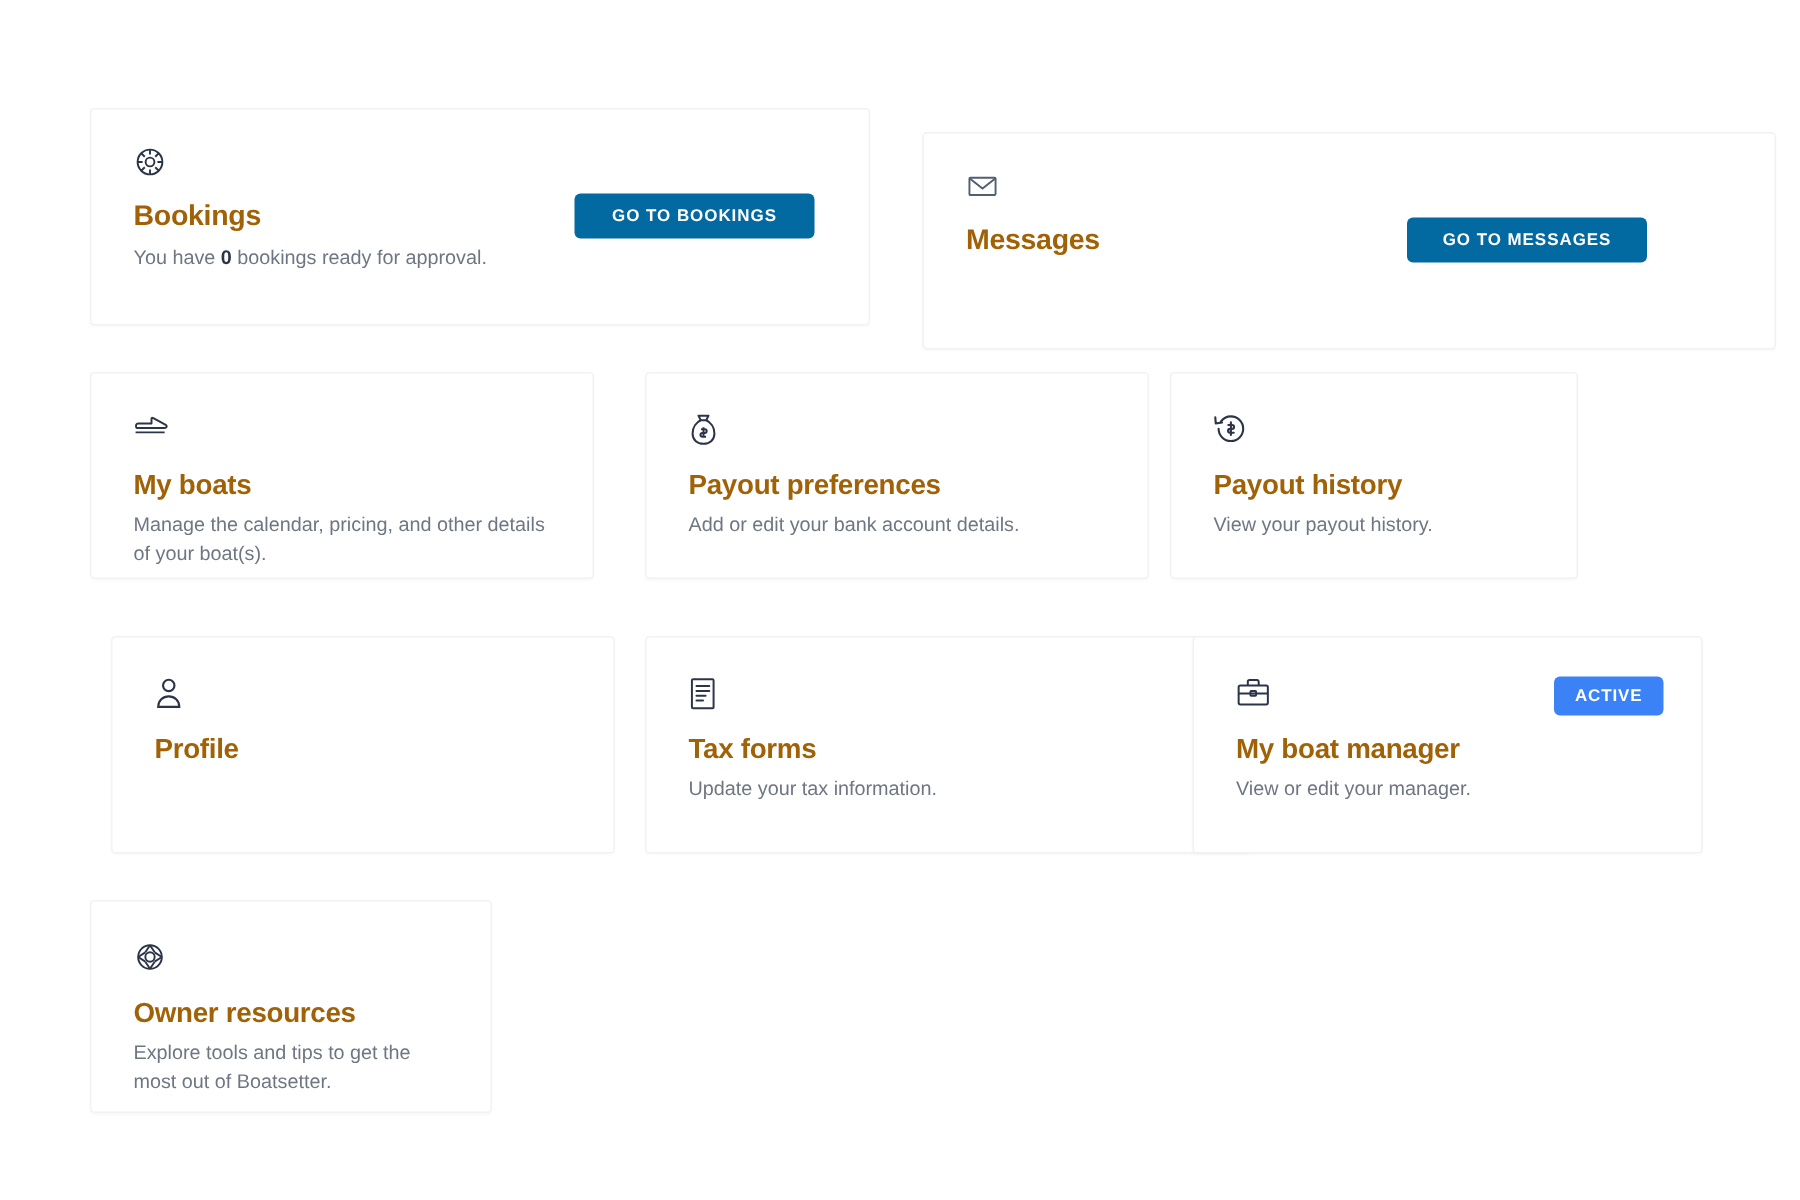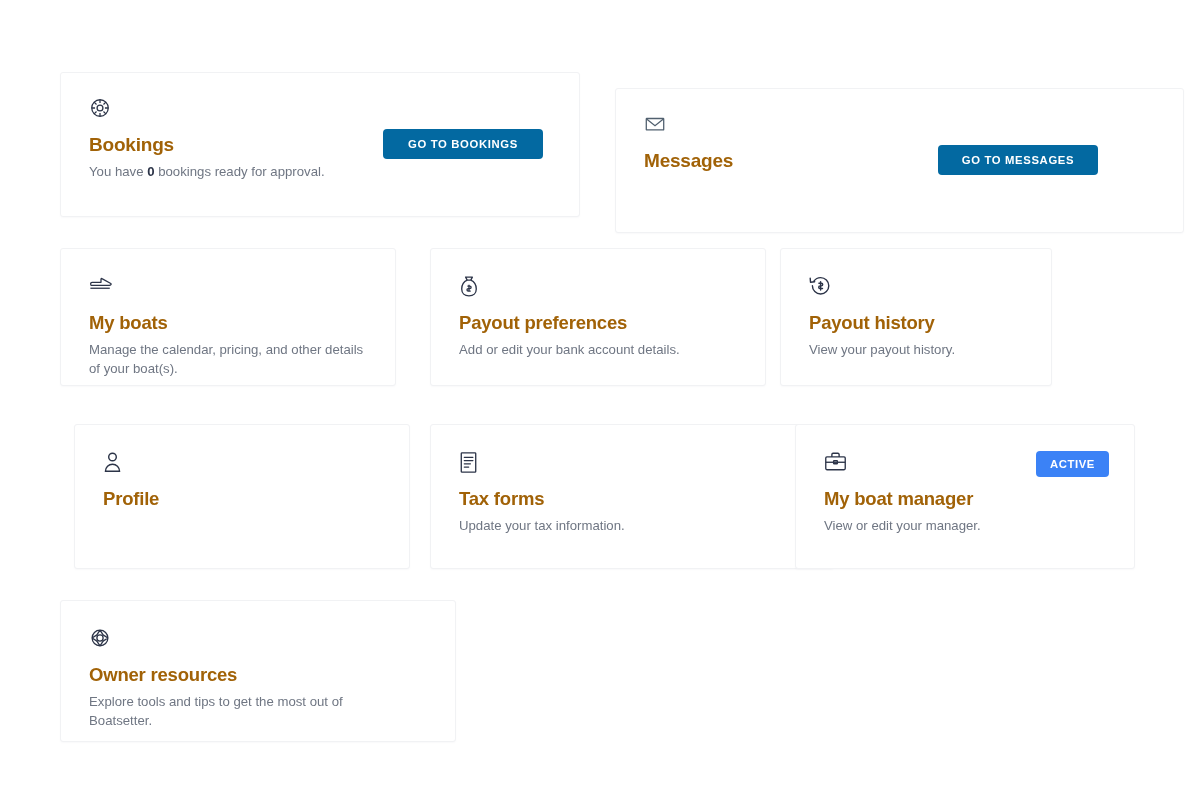--- a/index.html
+++ b/index.html
@@ -112,21 +112,21 @@
   #card-messages   { left: 615px; top: 88px;  width: 569px; height: 145px; }
 
   #card-my-boats           { left: 60px;  top: 248px; width: 336px; height: 138px; }
   #card-payout-preferences { left: 430px; top: 248px; width: 336px; height: 138px; }
   #card-payout-history     { left: 780px; top: 248px; width: 272px; height: 138px; }
 
   #card-profile         { left: 60px;  top: 424px; width: 336px; height: 145px; margin-left: 14px; }
   #card-tax-forms       { left: 430px; top: 424px; width: 404px; height: 145px; }
   #card-boat-manager    { left: 795px; top: 424px; width: 340px; height: 145px; }
 
-  #card-owner-resources { left: 60px;  top: 600px; width: 396px; height: 142px; }
+  #card-owner-resources { left: 60px;  top: 600px; width: 268px; height: 142px; }
 
   #cta-bookings { left: 322px; top: 56px; width: 160px; }
   #cta-messages { left: 322px; top: 56px; width: 160px; }
   #badge-active { right: 25px; top: 26px; }
 </style>
 </head>
 <body>
 
 <div class="page">
 

